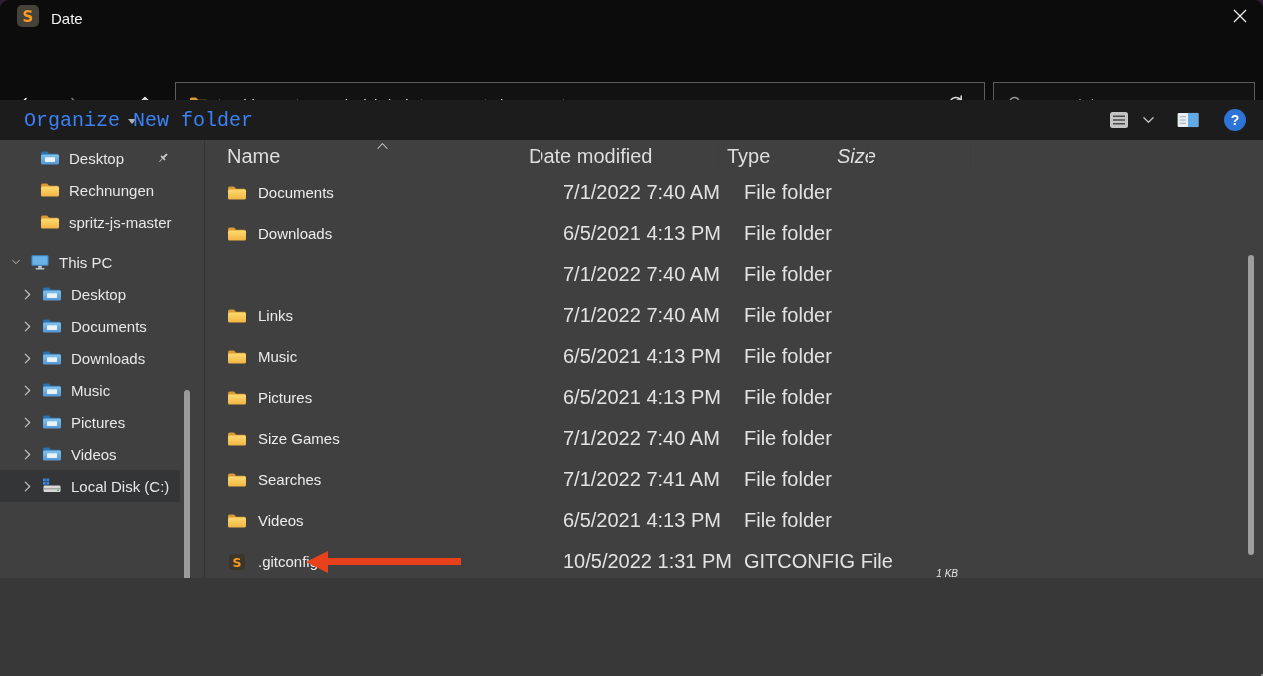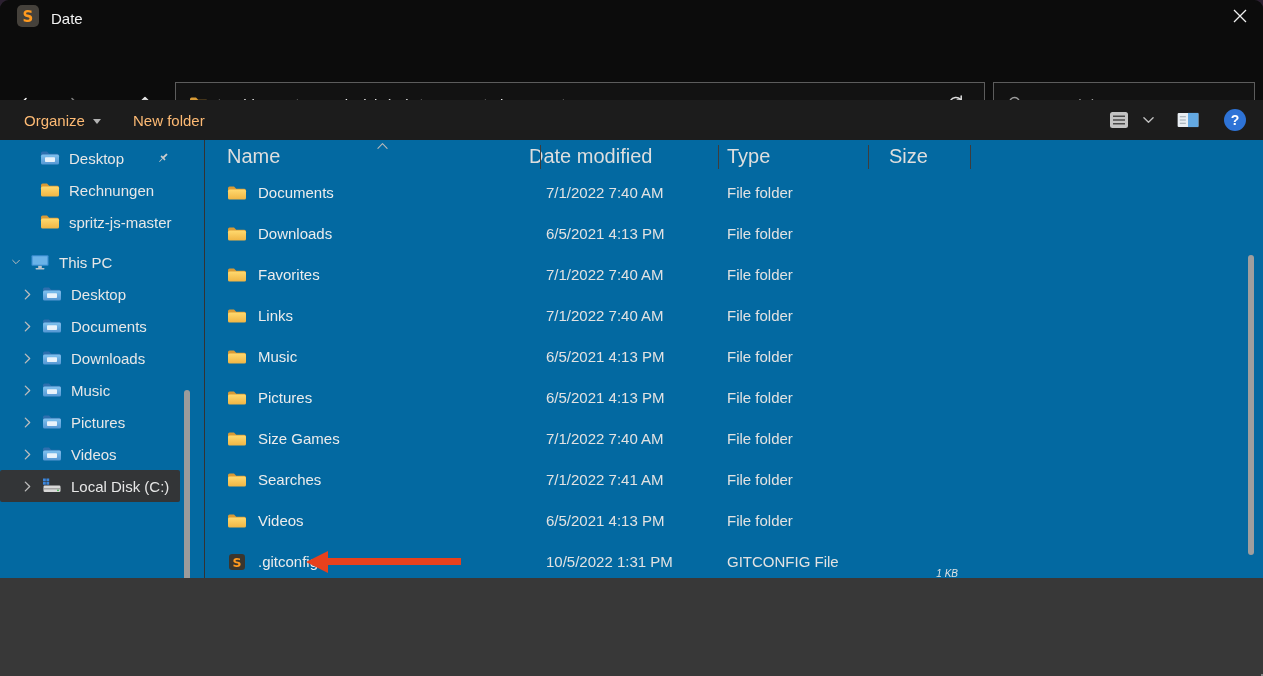--- a/index.html
+++ b/index.html
@@ -40,61 +40,61 @@
   .addr-actions .abtn { background:none; border:none; color:#dedede; display:flex; align-items:center; cursor:pointer; }
   .search-box { position:absolute; left:993px; top:46px; width:262px; height:44px;
     background:#121212; border:1px solid #5c5c5c; display:flex; align-items:center;
     padding:0 12px; gap:13px; color:#9b9b9b; }
   .search-box input { flex:1; background:transparent; border:none; outline:none;
     color:#d8d8d8; font-size:15px; font-family:inherit; }
   .search-box input::placeholder { color:#9b9b9b; }
   
   .toolbar { position:absolute; top:100px; left:0; width:100%; height:40px; background:#1c1c1c; }
   .tb-item { position:absolute; top:0; height:40px; display:flex; align-items:center; gap:8px;
-    background:none; border:none; color:#fdba74; font-size:15px; font-family:Liberation Sans, sans-serif; cursor:pointer; }
+    background:none; border:none; color:#3b82f6; font-size:20px; font-family:Liberation Mono, monospace; cursor:pointer; }
   .tb-organize { left:24px; }
   .tb-newfolder { left:133px; }
   .caret-down { width:0; height:0; border-left:4px solid transparent;
     border-right:4px solid transparent; border-top:5px solid #b3b3b3; margin-top:2px; }
   .tb-right { position:absolute; right:17px; top:0; height:40px; display:flex; align-items:center; }
   .tb-icon-btn { background:none; border:none; display:flex; align-items:center; cursor:pointer; padding:0; }
   .help-btn { width:22px; height:22px; border-radius:50%; background:#2e73d6; color:#fff;
     font-weight:bold; font-size:14px; display:flex; align-items:center; justify-content:center;
     border:none; cursor:pointer; }
   .help-btn::after { content:"?"; }
   
-  .content { position:absolute; top:140px; left:0; width:100%; height:438px; background:#0369a1; overflow:hidden; }
+  .content { position:absolute; top:140px; left:0; width:100%; height:438px; background:#404040; overflow:hidden; }
   .sidebar { position:absolute; left:0; top:0; width:204px; height:100%; padding-top:2px; overflow:hidden; }
   .side-sep { position:absolute; left:204px; top:0; width:1px; height:100%; background:#333; }
   .side-item { display:flex; align-items:center; height:32px; width:180px;
     font-size:15px; color:#e7e7e7; cursor:pointer; border-radius:2px; }
   .side-item.qa { padding-left:40px; }
   .side-item.root { padding-left:12px; }
   .side-item.tree { padding-left:24px; }
   .side-item .s-icon { display:flex; align-items:center; margin-right:9px; }
   .side-item .chev { display:flex; align-items:center; margin-right:10px; color:#bdbdbd; width:8px; }
   .side-item .pin { margin-left:auto; margin-right:10px; display:flex; align-items:center; }
   .side-gap { height:8px; }
   .side-item.sel { background:#333537; }
   .side-scroll { position:absolute; left:184px; top:250px; width:6px; height:222px;
     background:#9b9b9b; border-radius:3px; cursor:pointer; }
   
   .list { position:absolute; left:205px; top:0; right:0; height:100%; }
   .list-header { position:relative; height:32px; }
   .col-h { position:absolute; top:0; height:32px; display:flex; align-items:center;
     font-size:20px; color:#dedede; background:none; border:none; font-family:inherit; cursor:pointer; }
-  .col-name { left:22px; } .col-date { left:324px; } .col-type { left:522px; } .col-size { left:684px; }
+  .col-name { left:22px; } .col-date { left:324px; } .col-type { left:522px; } .col-size { left:632px;font-style:italic; }
   .sort-caret { position:absolute; left:172px; top:2px; color:#b9b9b9; }
   .colsep { position:absolute; top:5px; width:1px; height:24px; background:#3d3d3d; }
   .rows { position:absolute; top:32px; left:0; right:0; }
   .row { position:relative; height:41px; cursor:pointer; }
   .cell-name { position:absolute; left:22px; top:0; bottom:0; display:flex; align-items:center; gap:11px; }
   .f-name { font-size:15px; color:#ececec; white-space:nowrap; }
   .cell-date, .cell-type { position:absolute; top:0; height:100%; display:flex; align-items:center;
-    font-size:15px; color:#e2e2e2; white-space:nowrap; }
+    font-size:20px; color:#e2e2e2; white-space:nowrap;margin-left:17px; }
   .cell-date { left:341px; } .cell-type { left:522px; }
   .cell-size { position:absolute; left:663px; width:90px; top:12px; height:100%;
     display:flex; align-items:center; justify-content:flex-end; font-size:10px; color:#e2e2e2;font-style:italic; }
   .annot { position:absolute; left:101px; top:0; height:41px; width:155px; display:flex; align-items:center; }
   .a-head { width:0; height:0; border-top:11px solid transparent; border-bottom:11px solid transparent;
     border-right:22px solid #e8411c; }
   .a-shaft { height:7px; flex:1; background:#e8411c; margin-left:-1px; }
   .v-scroll { position:absolute; left:1248px; top:255px; width:6px; height:300px;
     background:#9e9e9e; border-radius:3px; cursor:pointer; }
   
@@ -549,28 +549,20 @@
               </span>
               <span class="f-name">Downloads</span>
             </div>
 
             <div class="cell-date">6/5/2021 4:13 PM</div>
             <div class="cell-type">File folder</div>
             <div class="cell-size"></div>
           </div>
 
           <div class="row">
-            <div class="cell-name">
-              <span>
-                <svg class="ic">
-                  <use href="#sym-folder-y"></use>
-                </svg>
-              </span>
-              <span class="f-name">Favorites</span>
-            </div>
 
             <div class="cell-date">7/1/2022 7:40 AM</div>
             <div class="cell-type">File folder</div>
             <div class="cell-size"></div>
           </div>
 
           <div class="row">
             <div class="cell-name">
               <span>
                 <svg class="ic">

